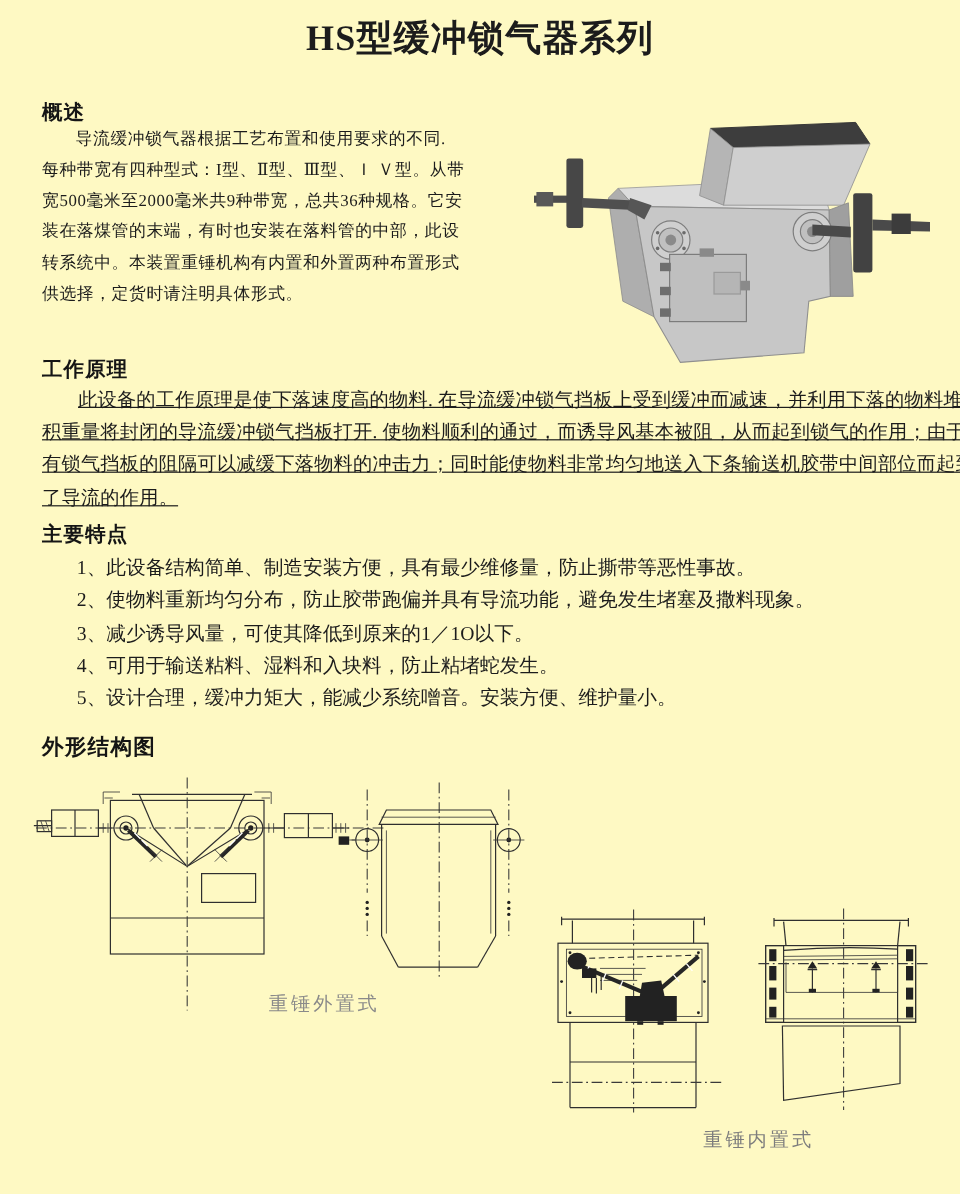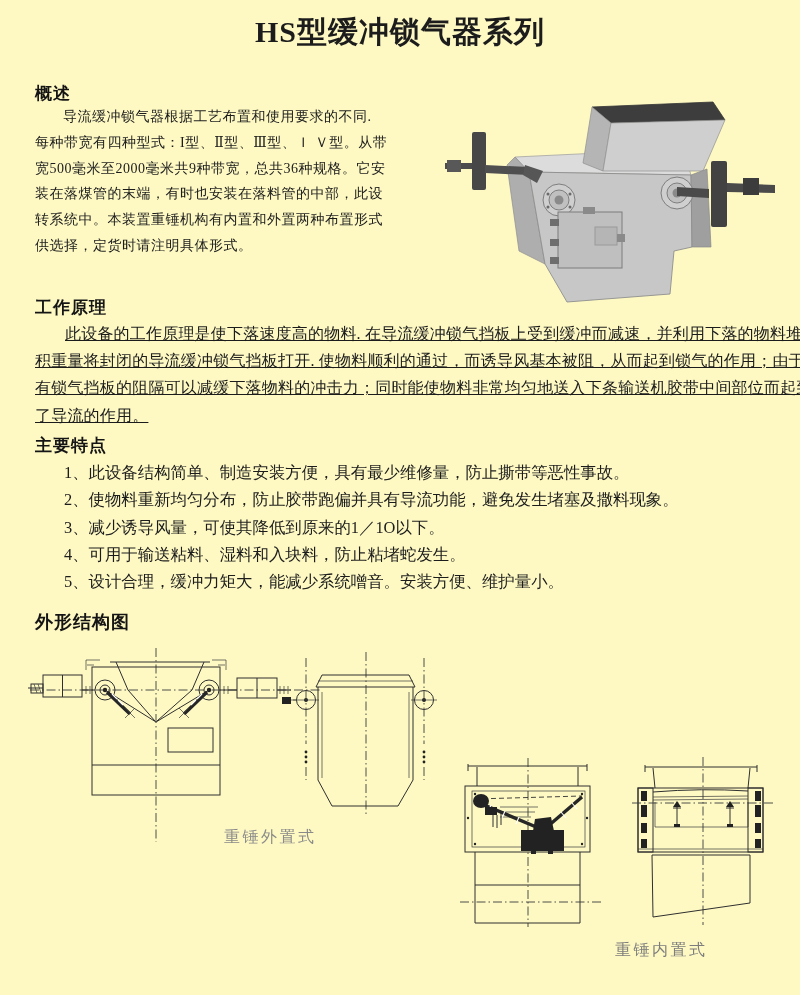--- a/index.html
+++ b/index.html
@@ -12,21 +12,21 @@
                font-size:17px;color:#151515;letter-spacing:1px;white-space:nowrap;}
   .col-lines{left:35px;top:104px;width:415px;}
   .col-lines .line{font-size:14px;line-height:25.8px;letter-spacing:0.5px;white-space:nowrap;}
   .col-lines .line:first-child{text-indent:28px;}
   .wide-lines{left:35px;top:320px;width:755px;}
   .wide-lines .line{font-size:16px;line-height:27.2px;letter-spacing:0.2px;white-space:nowrap;text-decoration:underline;}
   .wide-lines .line:first-child{text-indent:30px;}
   .feature-list{left:35px;top:459px;width:755px;}
   .feature-list .line{font-size:16.4px;line-height:27.3px;padding-left:29px;white-space:nowrap;}
   .caption{font-size:16px;color:#8a8a8a;letter-spacing:2.5px;white-space:nowrap;}
-  .caption.dark{color:#7d7d7d;margin-left:29px;}
+  .caption.dark{color:#7d7d7d;}
   svg{display:block;}
   svg .ln{stroke:#2f2f2f;stroke-width:1;fill:none;}
   svg .thin{stroke:#3a3a3a;stroke-width:0.7;fill:none;}
   svg .cl{stroke:#3a3a3a;stroke-width:0.9;fill:none;stroke-dasharray:9 3 1.5 3;}
   svg .dsh{stroke:#2f2f2f;stroke-width:0.9;fill:none;stroke-dasharray:5 3;}
   svg .dk{fill:#222222;stroke:none;}
   svg .arm{stroke:#262626;stroke-width:3.4;fill:none;}
   svg .tick{stroke:#ffffff;stroke-width:1.1;fill:none;}
 </style>
 </head>

